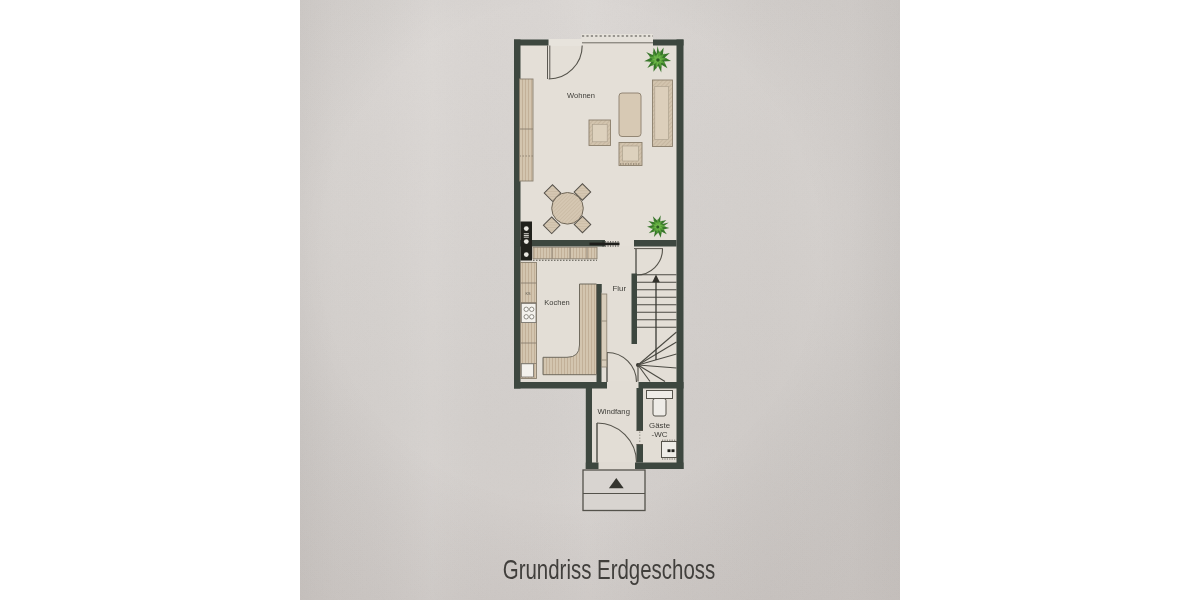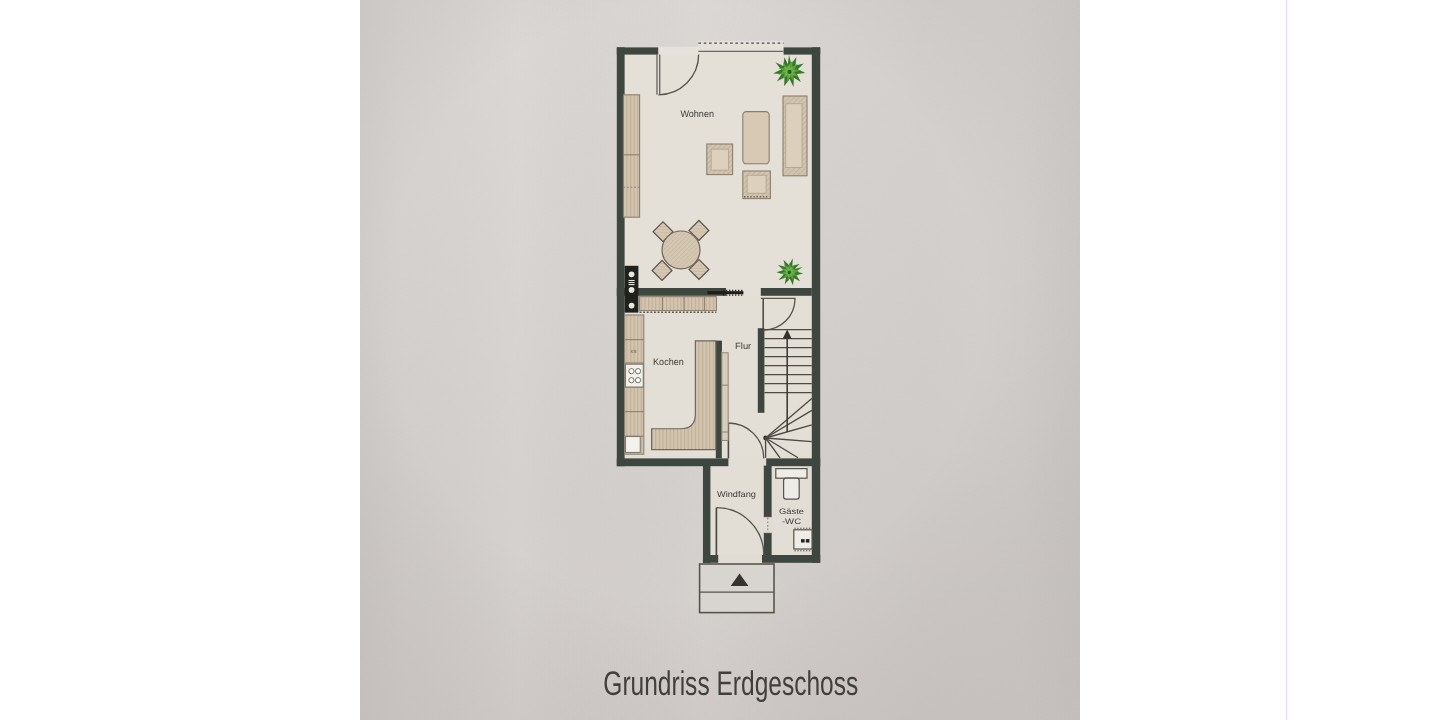--- a/index.html
+++ b/index.html
@@ -1,16 +1,16 @@
 <!DOCTYPE html>
 <html><head>
 <meta charset="utf-8">
 <style>
   html,body{margin:0;padding:0;background:#ffffff;}
-  #canvas{position:relative;width:1072px;height:600px;background:#8b5cf6;overflow:hidden;
+  #canvas{position:relative;width:1072px;height:600px;background:#eab308;overflow:hidden;
           font-family:"Liberation Sans", sans-serif;text-decoration:underline;}
   svg{position:absolute;left:0;top:0;}
 </style>
 </head>
 <body>
 <div id="canvas">
 <svg width="1200" height="600" viewBox="0 0 1200 600">
 <defs>
 
   <linearGradient id="paper" x1="0" y1="0" x2="0" y2="1">

